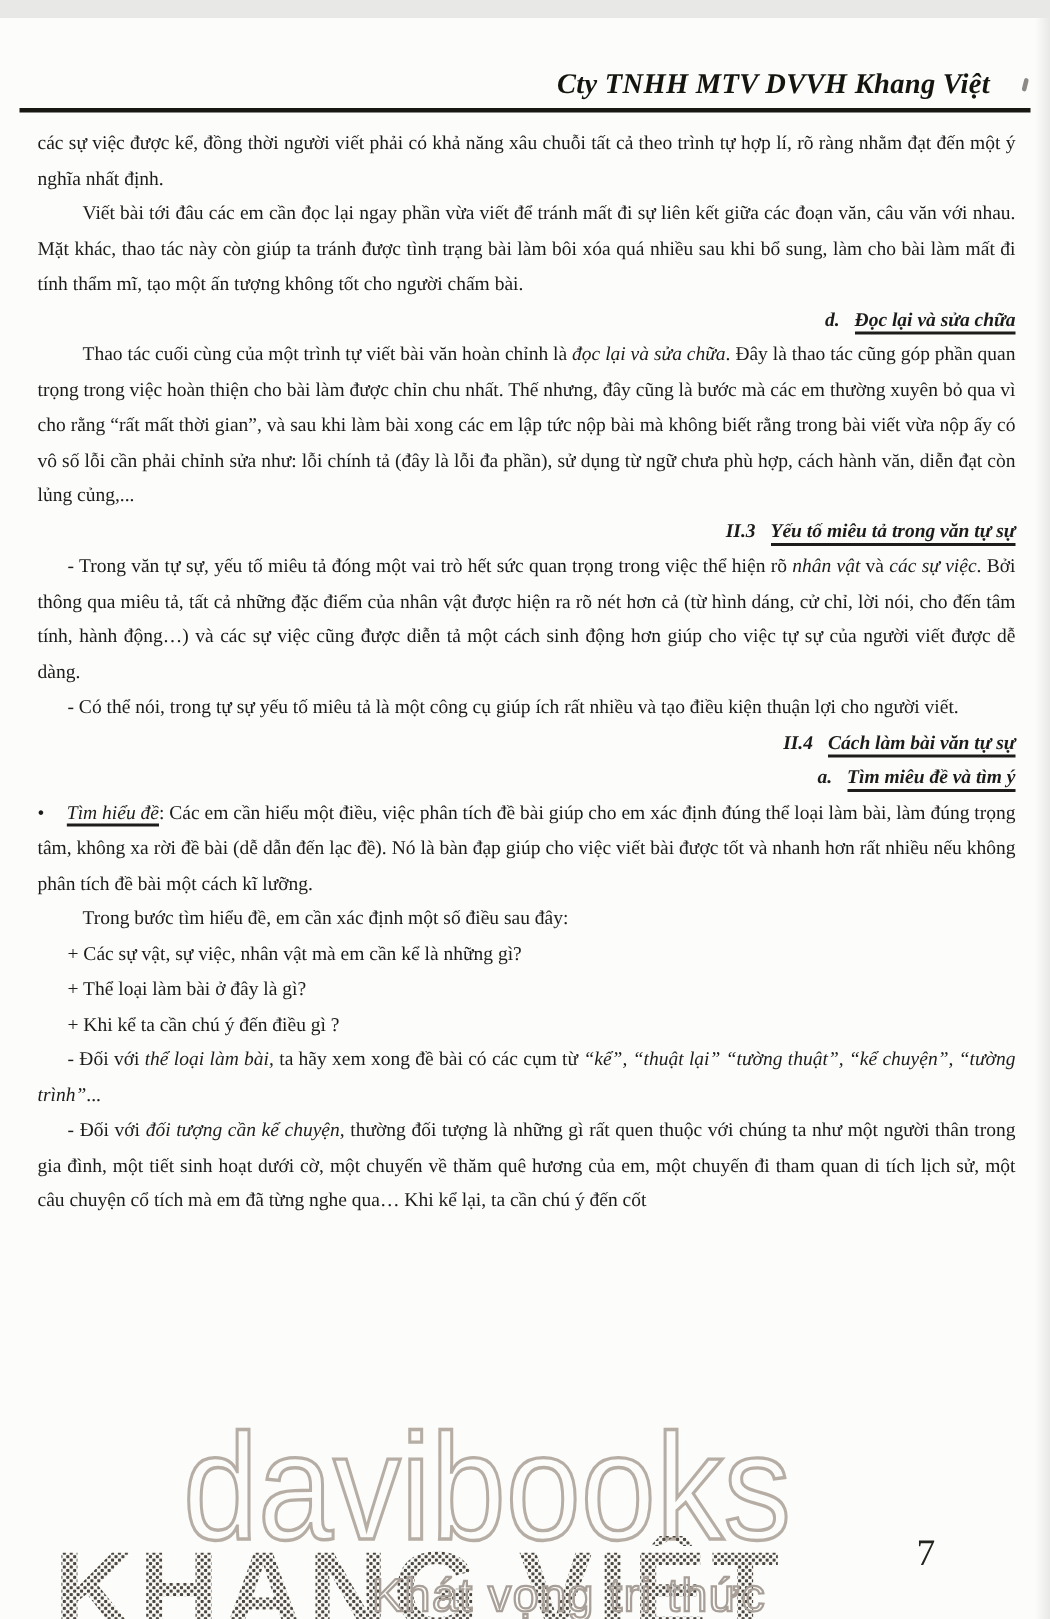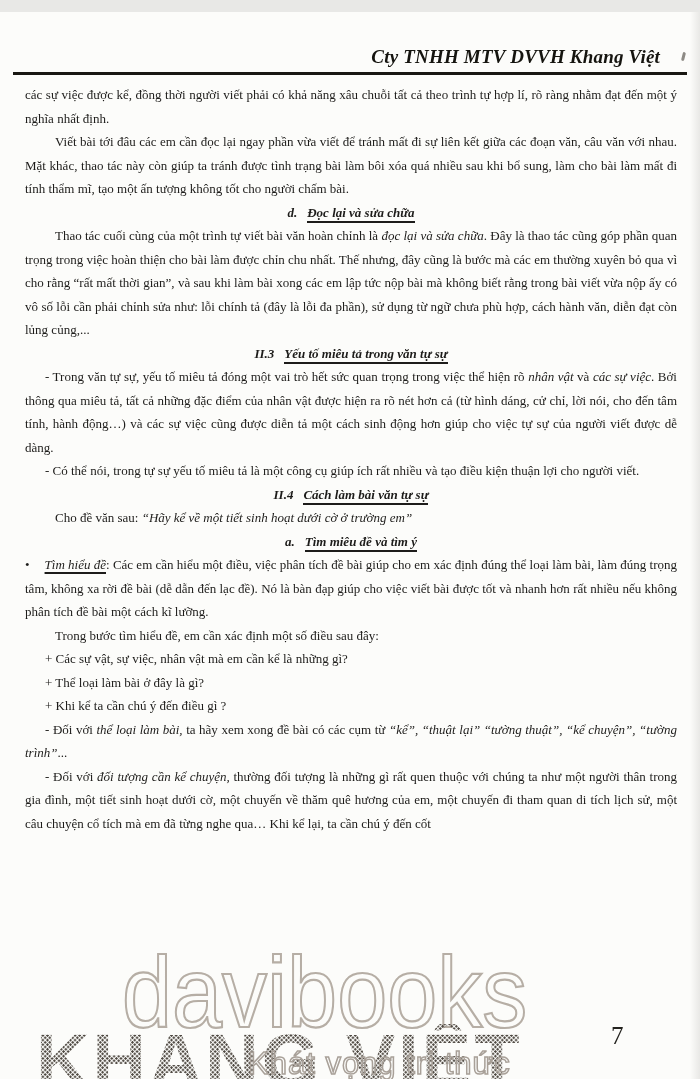--- a/index.html
+++ b/index.html
@@ -42,21 +42,21 @@
   .ind-30{text-indent:30px;}
   .seg-n{font-style:normal;}
   .seg-i{font-style:italic;}
   .seg-iu{
     font-style:italic;
     text-decoration:underline;
     text-decoration-thickness:1.6px;
     text-underline-offset:3px;
   }
   .seg-b{padding-right:15px;}
-  .heading{text-align:center;}
+  .heading{text-align:right;}
   .h-label{
     font-weight:700;font-style:italic;padding-right:10px;
   }
   .h-text{
     font-weight:700;font-style:italic;
     border-bottom:2px solid #1d1c1a;padding-bottom:1px;
   }
   
   .wm-layer{position:absolute;inset:0;pointer-events:none;border-radius:14px;}
   .wm-outline{
@@ -109,21 +109,20 @@
 
   <div class="page-body">
       <p class="ind-0"><span class="seg-n">các sự việc được kể, đồng thời người viết phải có khả năng xâu chuỗi tất cả theo trình tự hợp lí, rõ ràng nhằm đạt đến một ý nghĩa nhất định.</span></p>
       <p class="ind-30"><span class="seg-n">Viết bài tới đâu các em cần đọc lại ngay phần vừa viết để tránh mất đi sự liên kết giữa các đoạn văn, câu văn với nhau. Mặt khác, thao tác này còn giúp ta tránh được tình trạng bài làm bôi xóa quá nhiều sau khi bổ sung, làm cho bài làm mất đi tính thẩm mĩ, tạo một ấn tượng không tốt cho người chấm bài.</span></p>
       <p class="heading ind-0"><span class="h-label">d.</span><span class="h-text">Đọc lại và sửa chữa</span></p>
       <p class="ind-30"><span class="seg-n">Thao tác cuối cùng của một trình tự viết bài văn hoàn chỉnh là </span><span class="seg-i">đọc lại và sửa chữa</span><span class="seg-n">. Đây là thao tác cũng góp phần quan trọng trong việc hoàn thiện cho bài làm được chỉn chu nhất. Thế nhưng, đây cũng là bước mà các em thường xuyên bỏ qua vì cho rằng “rất mất thời gian”, và sau khi làm bài xong các em lập tức nộp bài mà không biết rằng trong bài viết vừa nộp ấy có vô số lỗi cần phải chỉnh sửa như: lỗi chính tả (đây là lỗi đa phần), sử dụng từ ngữ chưa phù hợp, cách hành văn, diễn đạt còn lủng củng,...</span></p>
       <p class="heading ind-0"><span class="h-label">II.3</span><span class="h-text">Yếu tố miêu tả trong văn tự sự</span></p>
       <p class="ind-20"><span class="seg-n">- Trong văn tự sự, yếu tố miêu tả đóng một vai trò hết sức quan trọng trong việc thể hiện rõ </span><span class="seg-i">nhân vật</span><span class="seg-n"> và </span><span class="seg-i">các sự việc</span><span class="seg-n">. Bởi thông qua miêu tả, tất cả những đặc điểm của nhân vật được hiện ra rõ nét hơn cả (từ hình dáng, cử chỉ, lời nói, cho đến tâm tính, hành động…) và các sự việc cũng được diễn tả một cách sinh động hơn giúp cho việc tự sự của người viết được dễ dàng.</span></p>
       <p class="ind-20"><span class="seg-n">- Có thể nói, trong tự sự yếu tố miêu tả là một công cụ giúp ích rất nhiều và tạo điều kiện thuận lợi cho người viết.</span></p>
       <p class="heading ind-0"><span class="h-label">II.4</span><span class="h-text">Cách làm bài văn tự sự</span></p>
-      <p class="ind-30"><span class="seg-n">Cho đề văn sau: </span><span class="seg-i">“Hãy kể về một tiết sinh hoạt dưới cờ ở trường em”</span></p>
       <p class="heading ind-0"><span class="h-label">a.</span><span class="h-text">Tìm miêu đề và tìm ý</span></p>
       <p class="ind-0"><span class="seg-b">•</span><span class="seg-iu">Tìm hiểu đề</span><span class="seg-n">: Các em cần hiểu một điều, việc phân tích đề bài giúp cho em xác định đúng thể loại làm bài, làm đúng trọng tâm, không xa rời đề bài (dễ dẫn đến lạc đề). Nó là bàn đạp giúp cho việc viết bài được tốt và nhanh hơn rất nhiều nếu không phân tích đề bài một cách kĩ lưỡng.</span></p>
       <p class="ind-30"><span class="seg-n">Trong bước tìm hiểu đề, em cần xác định một số điều sau đây:</span></p>
       <p class="ind-20"><span class="seg-n">+ Các sự vật, sự việc, nhân vật mà em cần kể là những gì?</span></p>
       <p class="ind-20"><span class="seg-n">+ Thể loại làm bài ở đây là gì?</span></p>
       <p class="ind-20"><span class="seg-n">+ Khi kể ta cần chú ý đến điều gì ?</span></p>
       <p class="ind-20"><span class="seg-n">- Đối với </span><span class="seg-i">thể loại làm bài,</span><span class="seg-n"> ta hãy xem xong đề bài có các cụm từ </span><span class="seg-i">“kể”, “thuật lại” “tường thuật”, “kể chuyện”, “tường trình”</span><span class="seg-n">...</span></p>
       <p class="ind-20"><span class="seg-n">- Đối với </span><span class="seg-i">đối tượng cần kể chuyện,</span><span class="seg-n"> thường đối tượng là những gì rất quen thuộc với chúng ta như một người thân trong gia đình, một tiết sinh hoạt dưới cờ, một chuyến về thăm quê hương của em, một chuyến đi tham quan di tích lịch sử, một câu chuyện cổ tích mà em đã từng nghe qua… Khi kể lại, ta cần chú ý đến cốt</span></p>
     </div>
 

